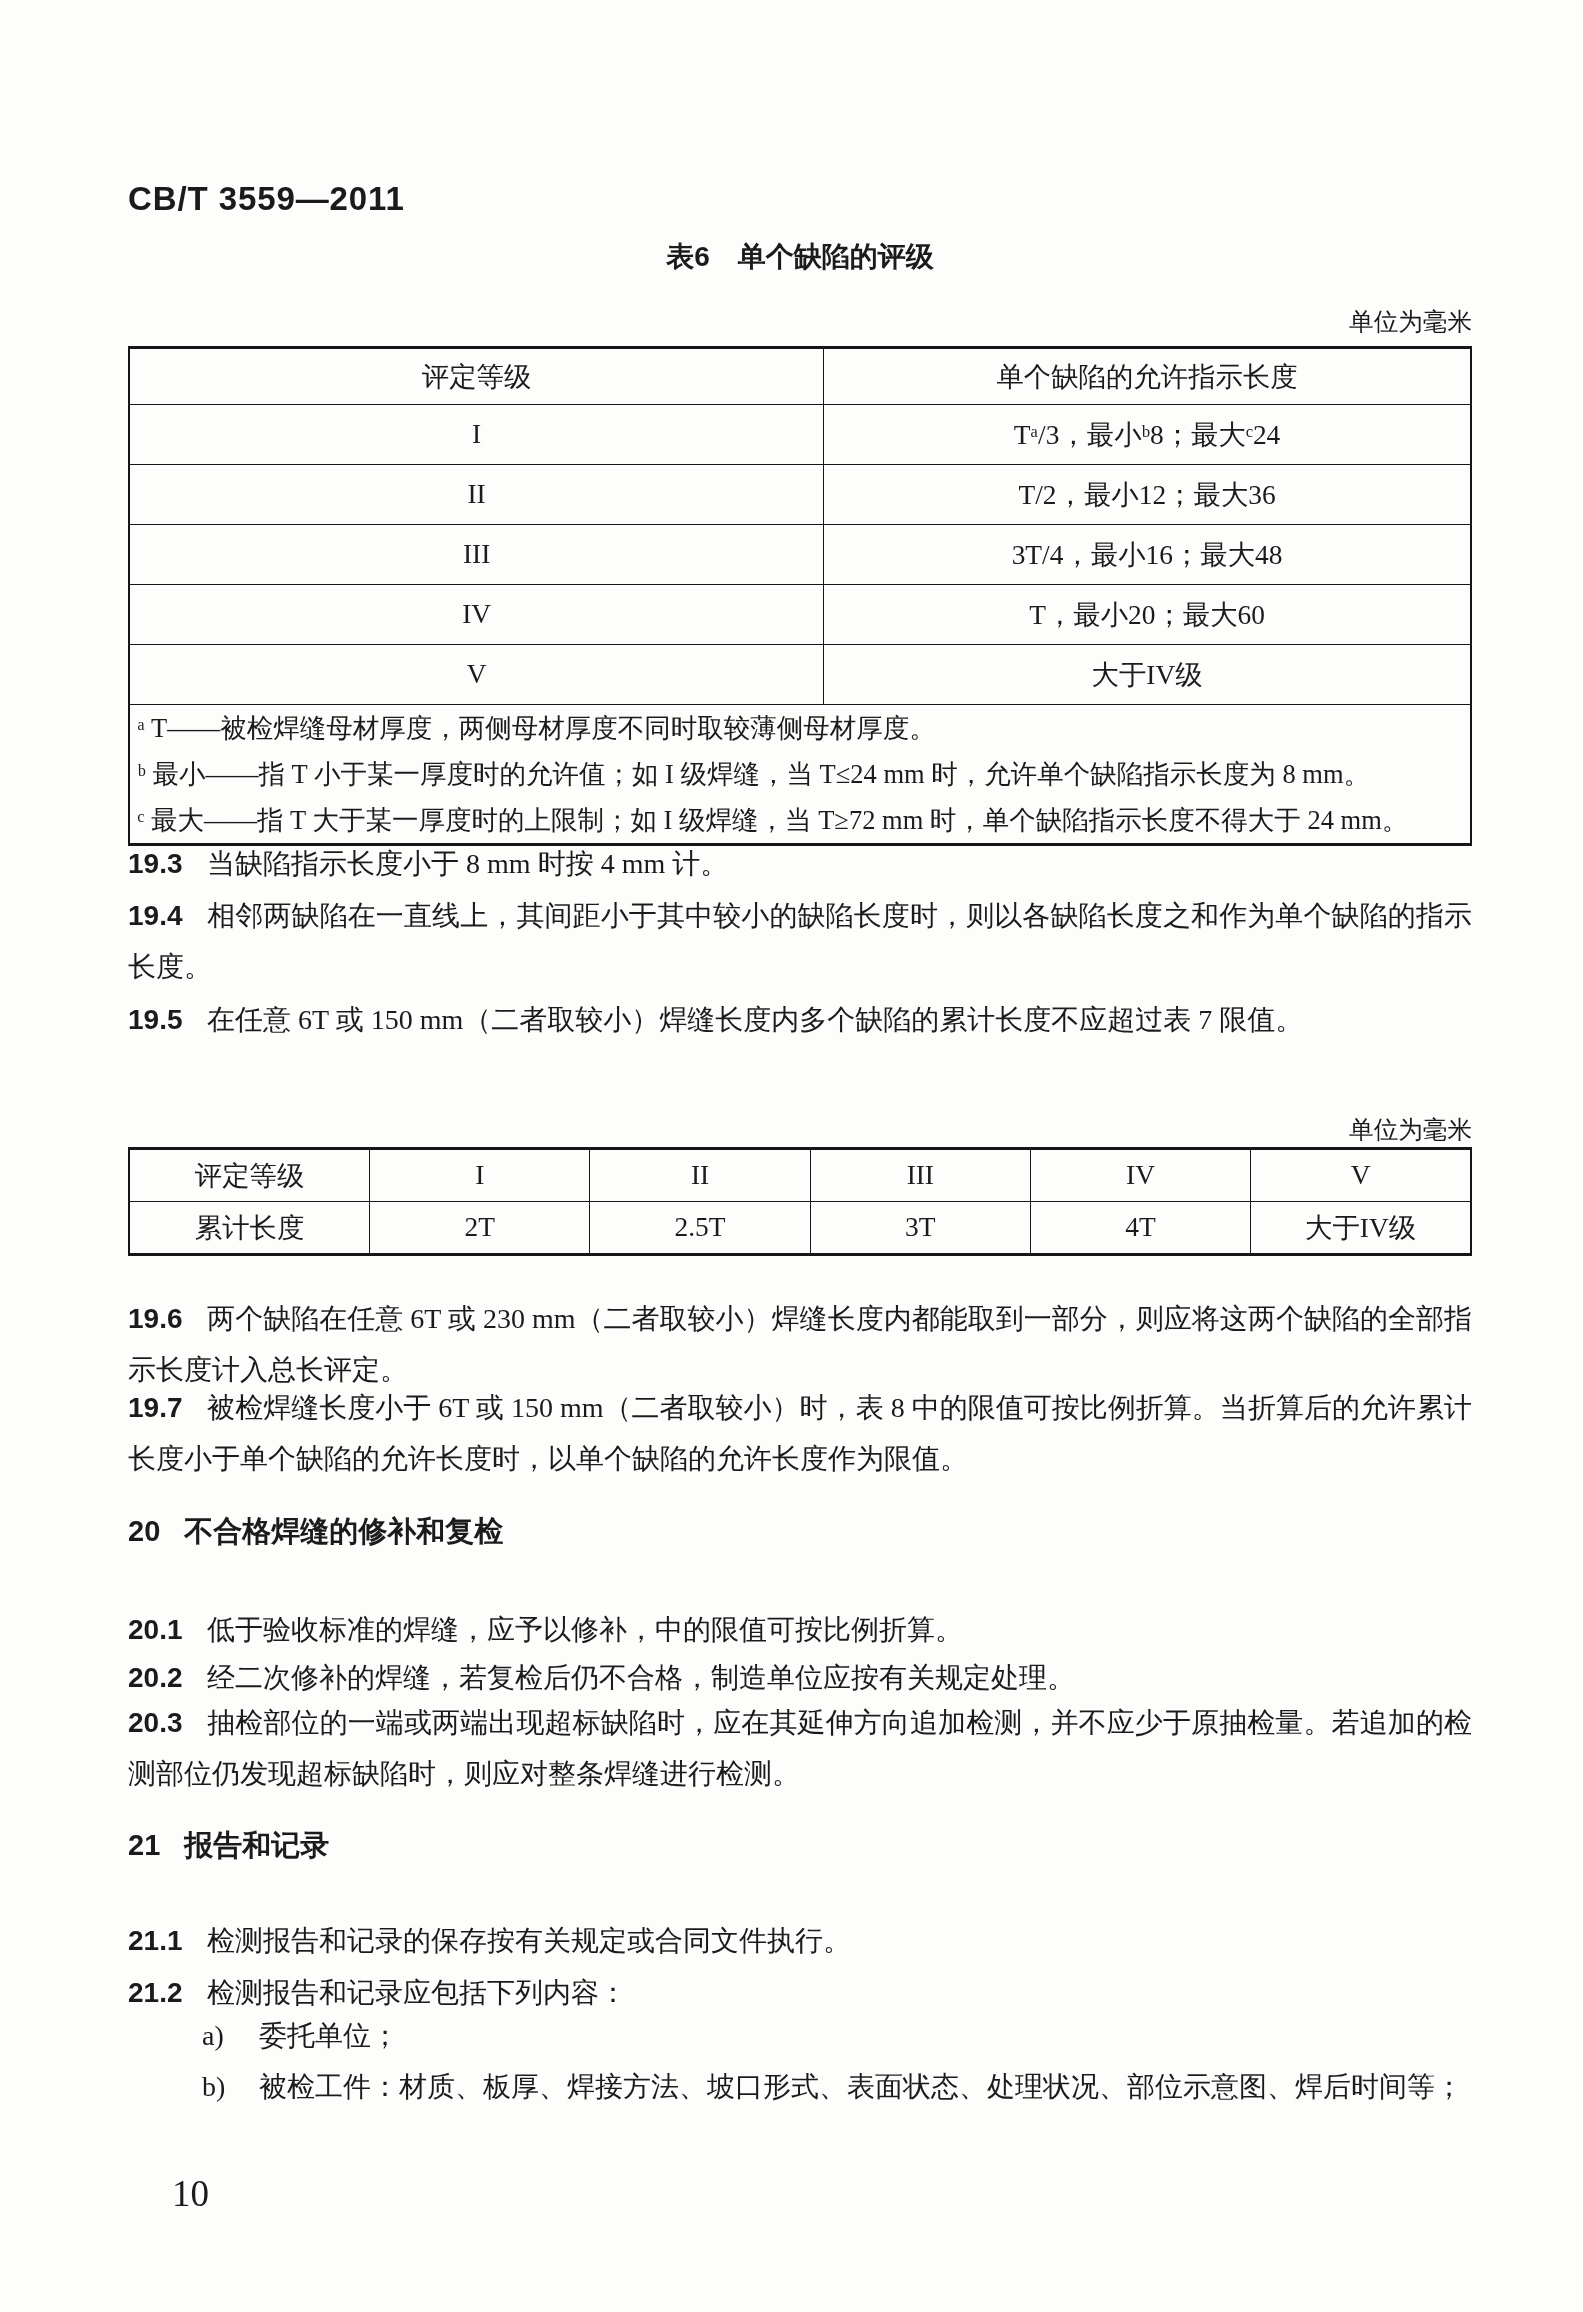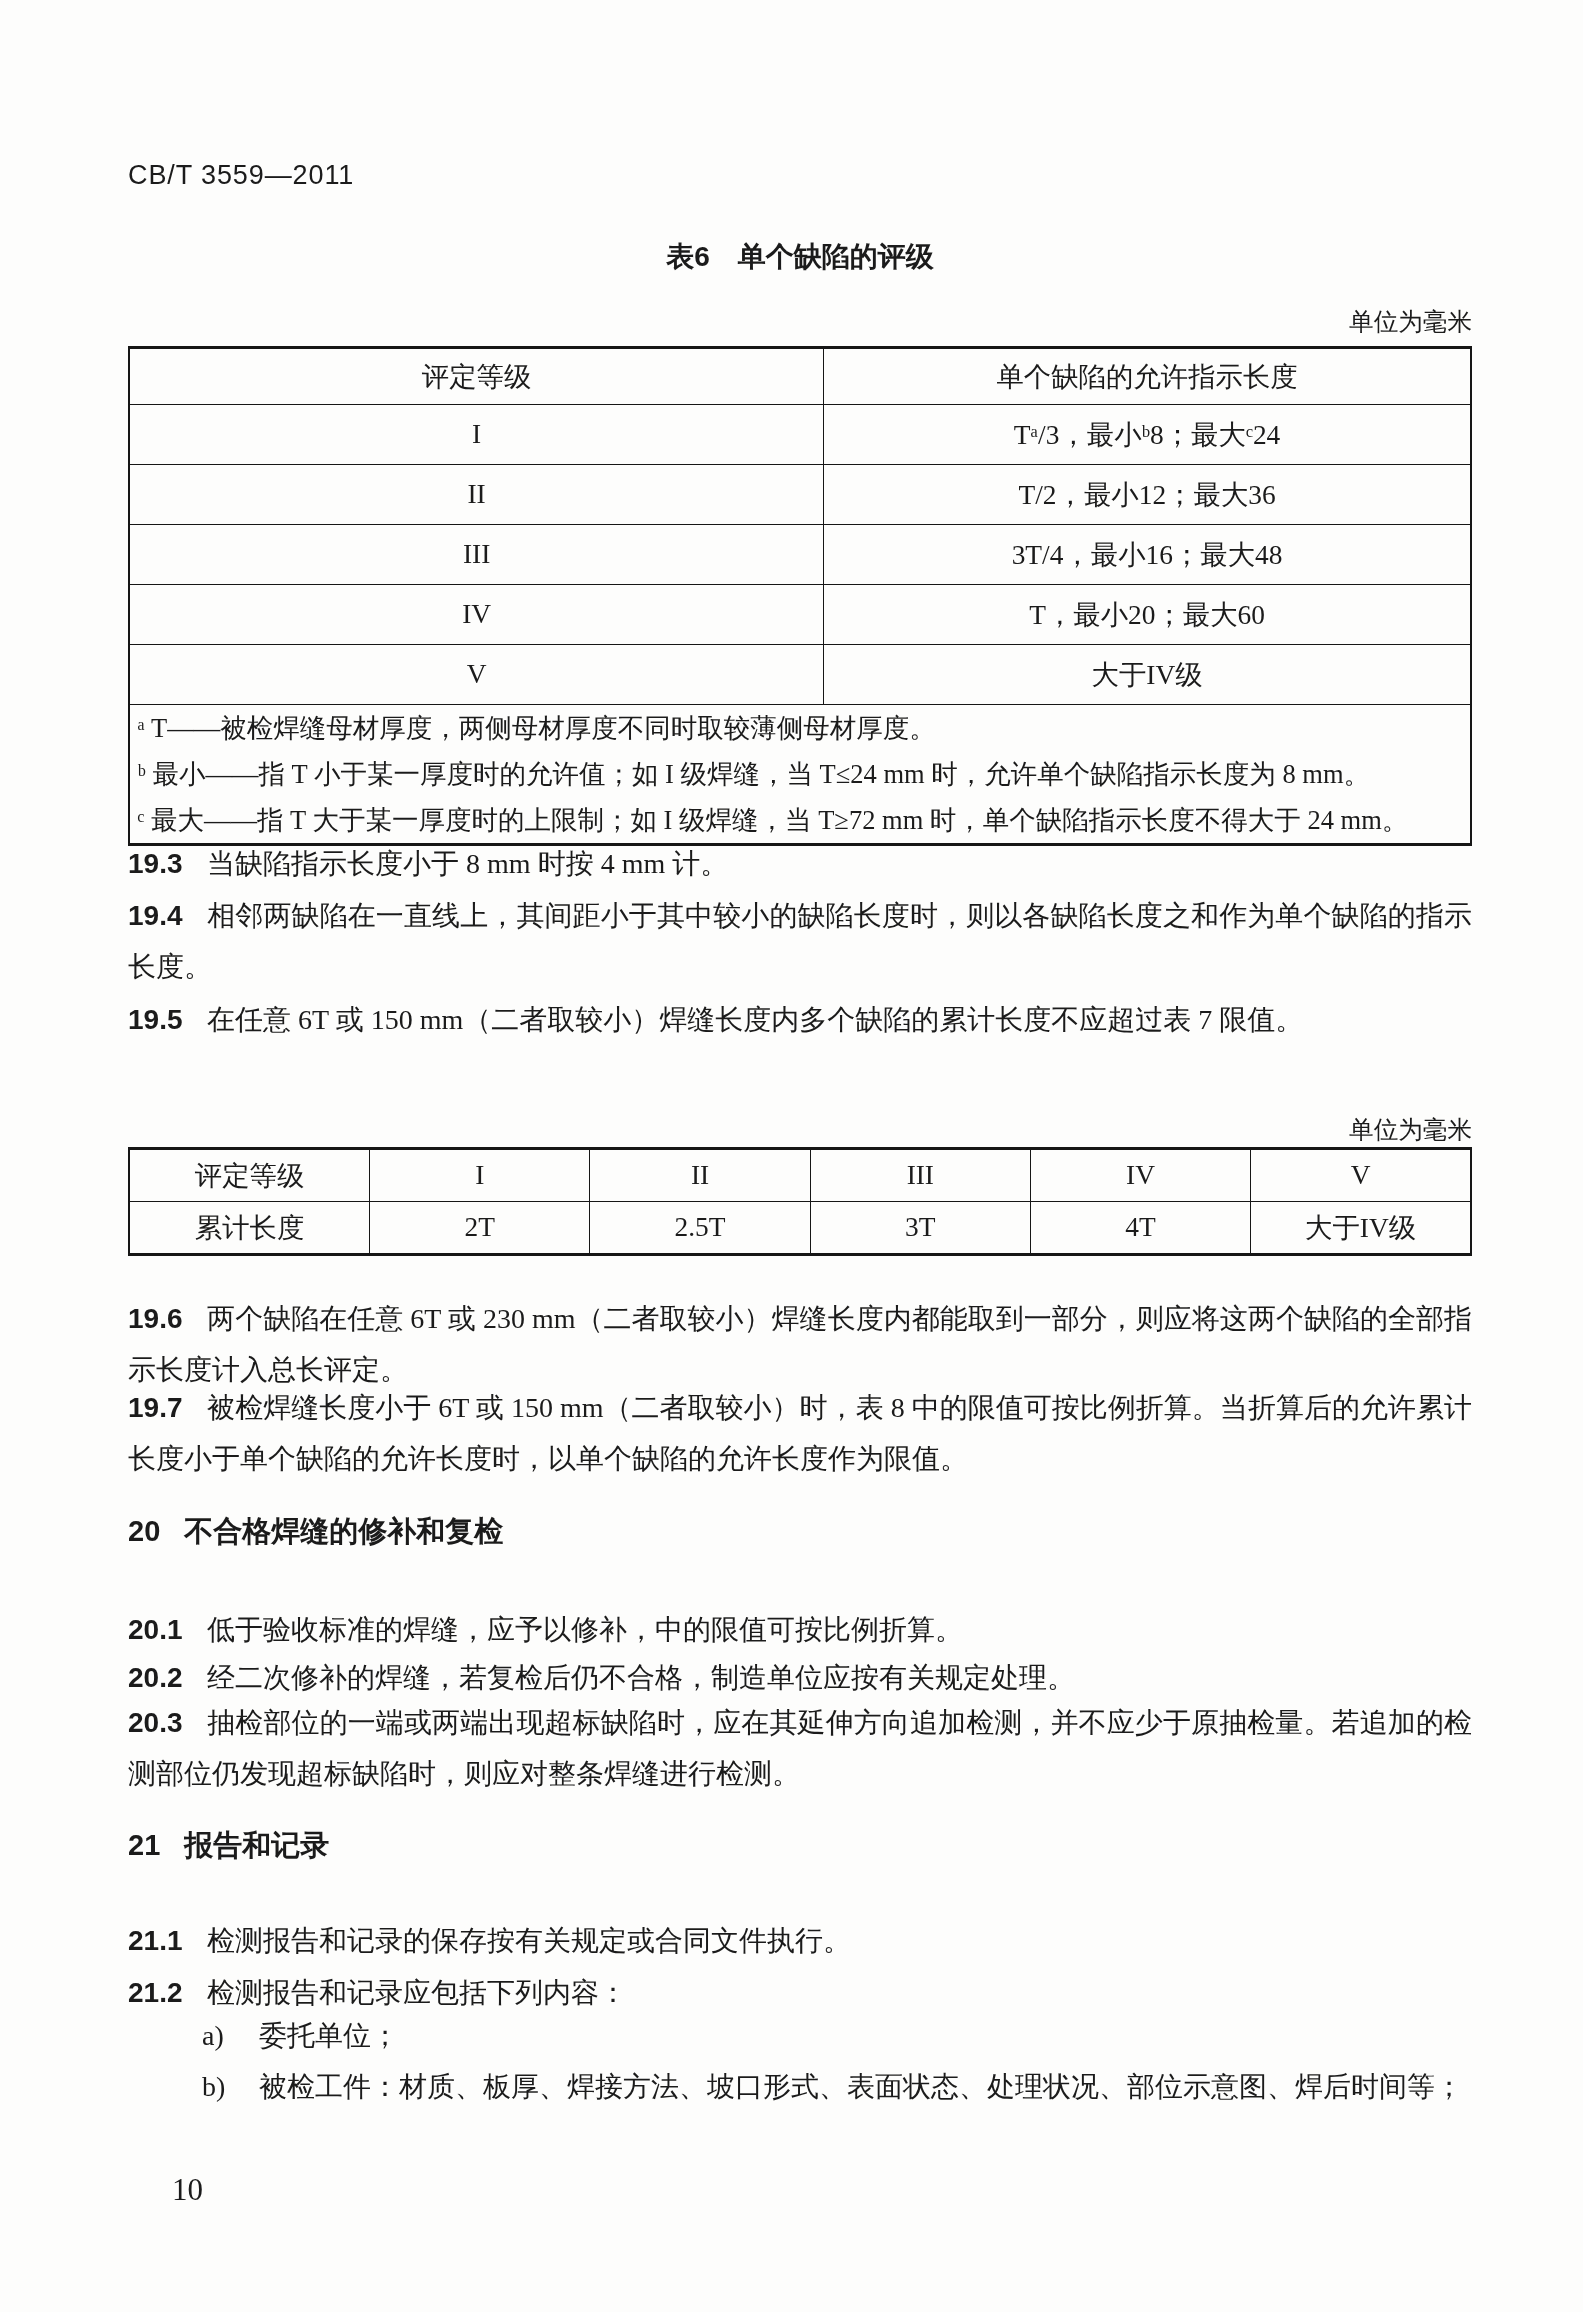--- a/index.html
+++ b/index.html
@@ -14,24 +14,24 @@
     margin: 0 auto;
     background: #fdfdfc;
     color: #1b1b1b;
     font-family: "Liberation Serif", "DejaVu Serif", serif;
     overflow: hidden;
   }
   .abs { position: absolute; left: 128px; width: 1344px; }
 
   
   .doc-header {
-    top: 160px;
-    font-family: "Liberation Sans", "DejaVu Sans", sans-serif;
-    font-weight: 400;
-    font-size: 27px;
+    top: 180px;
+    font-family: "Liberation Sans", "DejaVu Sans", sans-serif;
+    font-weight: 700;
+    font-size: 33px;
     letter-spacing: 0.9px;
   }
   .table-title {
     text-align: center;
     font-family: "Liberation Sans", "DejaVu Sans", sans-serif;
     font-weight: 700;
     font-size: 28px;
   }
   .unit-note {
     text-align: right;
@@ -88,21 +88,21 @@
     line-height: 46px;
     text-align: left;
   }
 
   
   .sublist { font-size: 28px; line-height: 51px; }
   .sublist .item { display: flex; margin-left: 74px; }
   .sublist .label { width: 57px; flex: 0 0 57px; }
   .sublist .text { flex: 1 1 auto; text-align: justify; }
 
-  .page-number { font-size: 31px; left: 172px; width: auto; }
+  .page-number { font-size: 37px; left: 172px; width: auto; }
 </style>
 </head>
 <body>
 
 <div class="page">
 
   <div class="abs doc-header">CB/T 3559—2011</div>
 
   <div class="abs table-title" style="top:238px;">表6　单个缺陷的评级</div>
   <div class="abs unit-note" style="top:305px;">单位为毫米</div>

